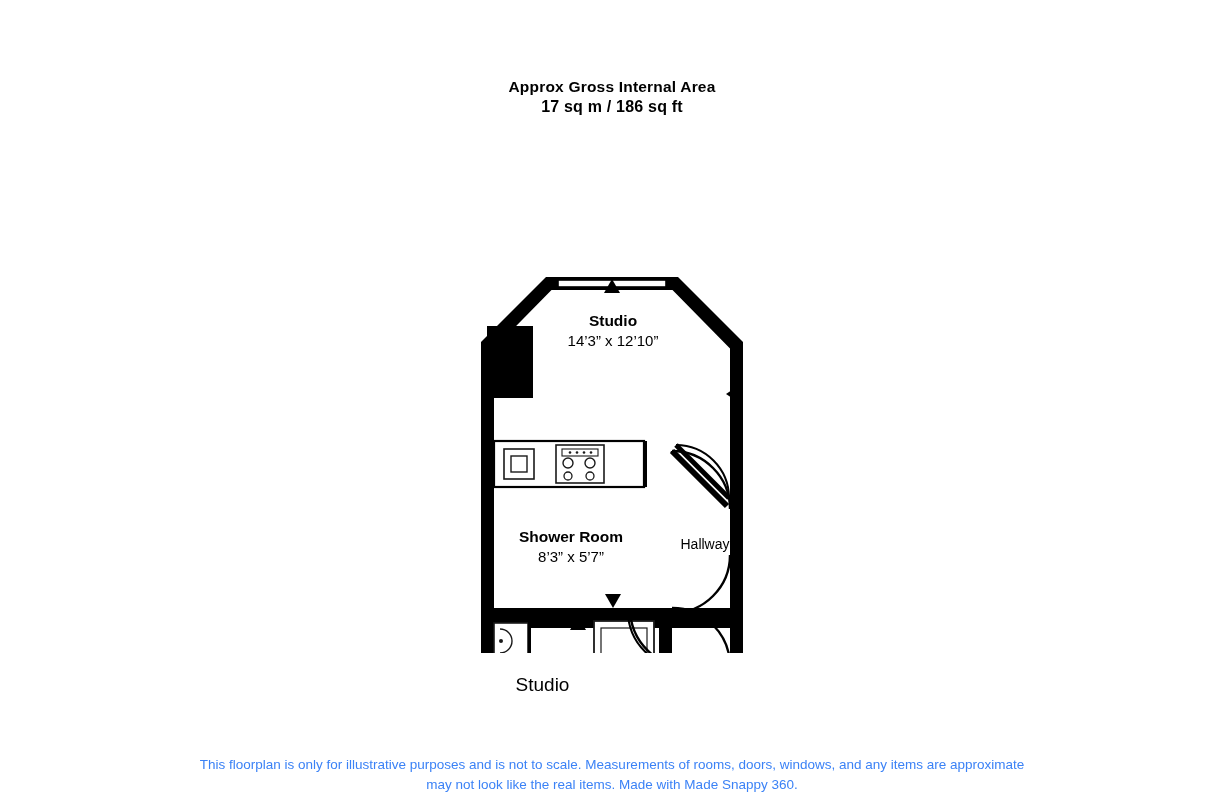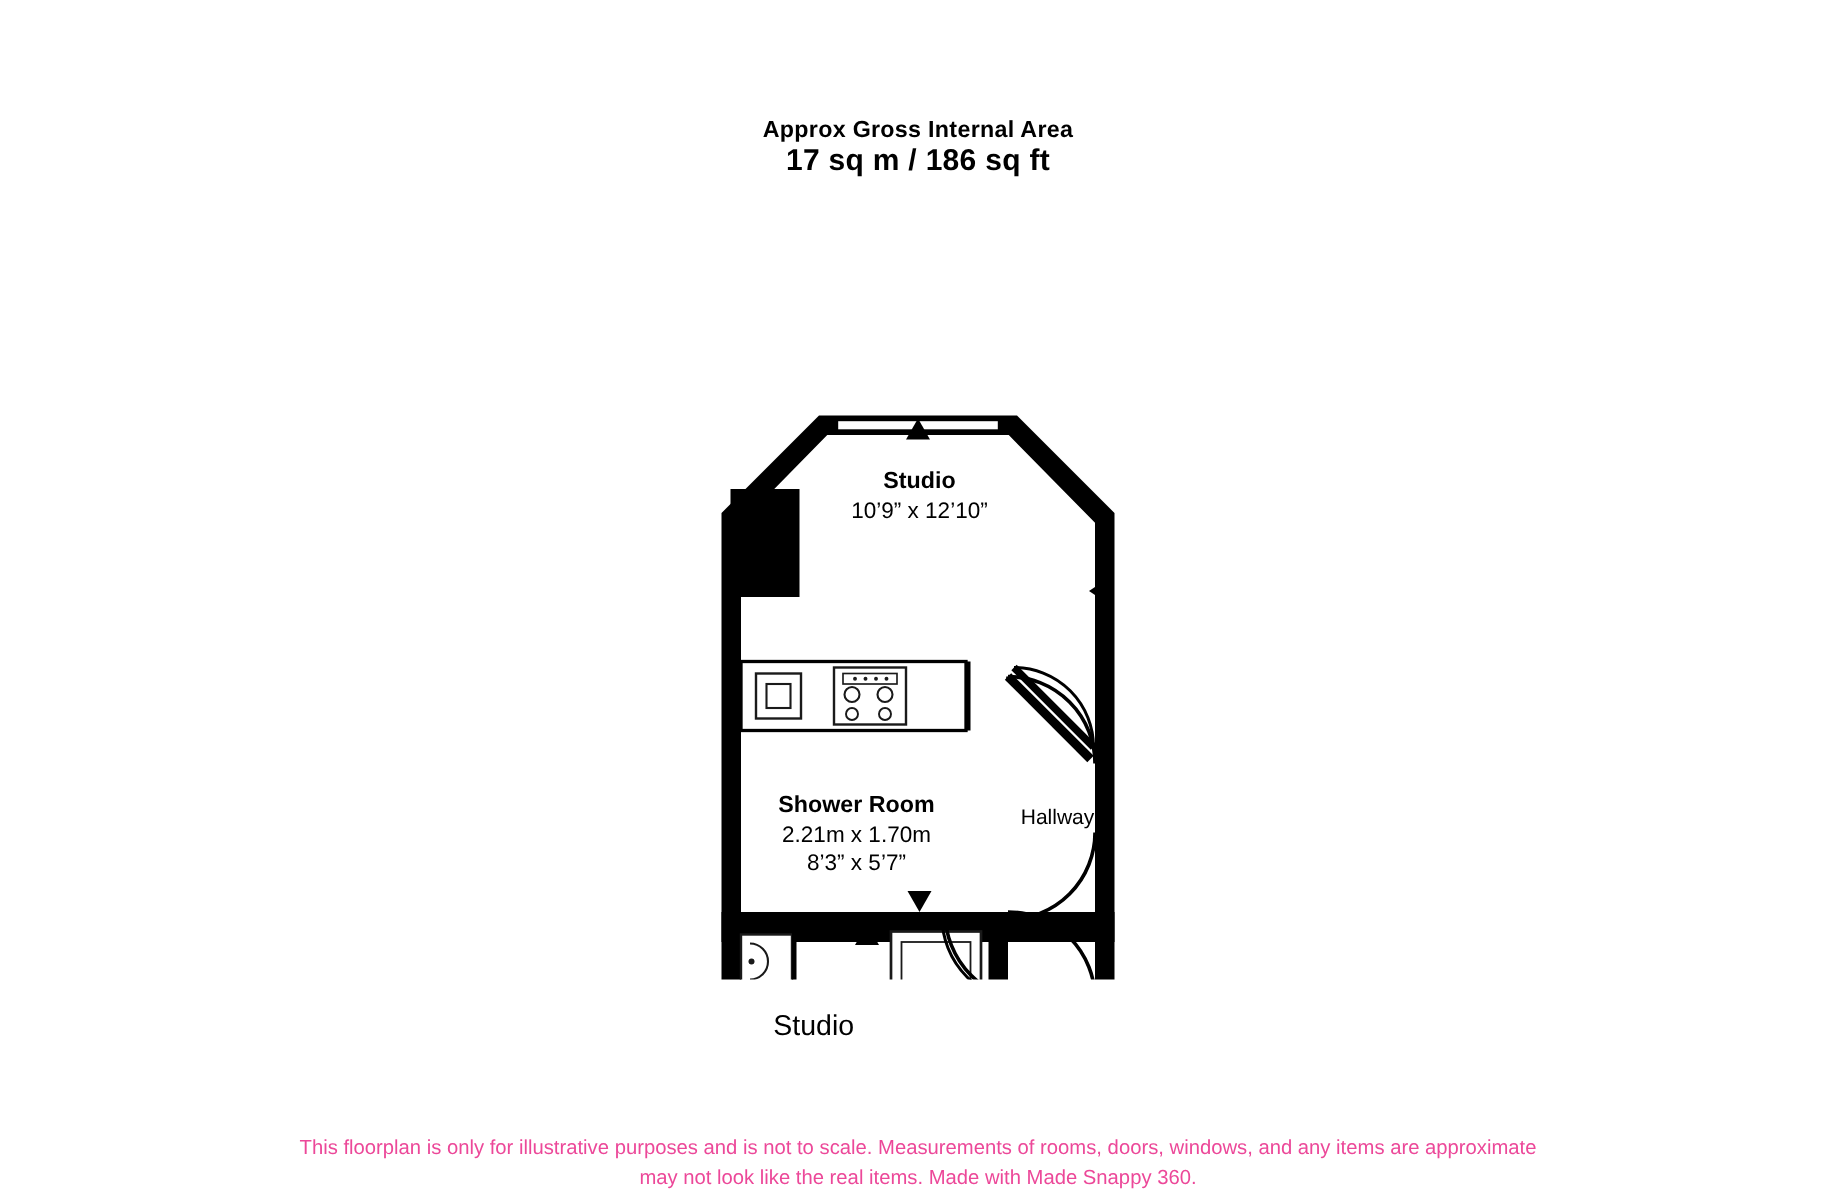--- a/index.html
+++ b/index.html
@@ -27,21 +27,21 @@
     top: 44px;
     left: 0;
     width: 1224px;
     text-align: center;
     font-weight: bold;
     font-size: 15.5px;
     line-height: 20px;
     letter-spacing: 0.2px;
   }
   .header .line2 {
-    font-size: 20px;
+    font-size: 16px;
   }
   
   .plan-wrap {
     position: absolute;
     top: 120px;
     left: 0;
     width: 1224px;
     height: 500px;
   }
   
@@ -85,21 +85,21 @@
   }
   
   .disclaimer {
     position: absolute;
     left: 0;
     top: 722px;
     width: 1224px;
     text-align: center;
     font-size: 13.5px;
     line-height: 20px;
-    color: #ec4899;
+    color: #3b82f6;
   }
 </style>
 </head>
 <body>
 
 <div class="page">
 
   <div class="header">
     <div>Approx Gross Internal Area</div>
     <div class="line2">17 sq m / 186 sq ft</div>
@@ -249,26 +249,25 @@
       <g stroke="#000000" fill="none">
         <path d="M 686 517 L 733 570" stroke-width="5"></path>
         <path d="M 686 517 A 56 56 0 0 0 733 570" stroke-width="2"></path>
       </g>
 
     </svg>
   </div>
 
   <div class="room-label" id="studio-label">
     <div class="name">Studio</div>
-    <div class="dim">10’9” x 12’10”</div>
+    <div class="dim">14’3” x 12’10”</div>
   </div>
 
   <div class="room-label" id="shower-label">
     <div class="name">Shower Room</div>
-    <div class="dim">2.21m x 1.70m</div>
     <div class="dim">8’3” x 5’7”</div>
   </div>
 
   <div class="room-label" id="hallway-label">
     <div>Hallway</div>
   </div>
 
   <div class="caption">Studio</div>
 
   <div class="disclaimer">

